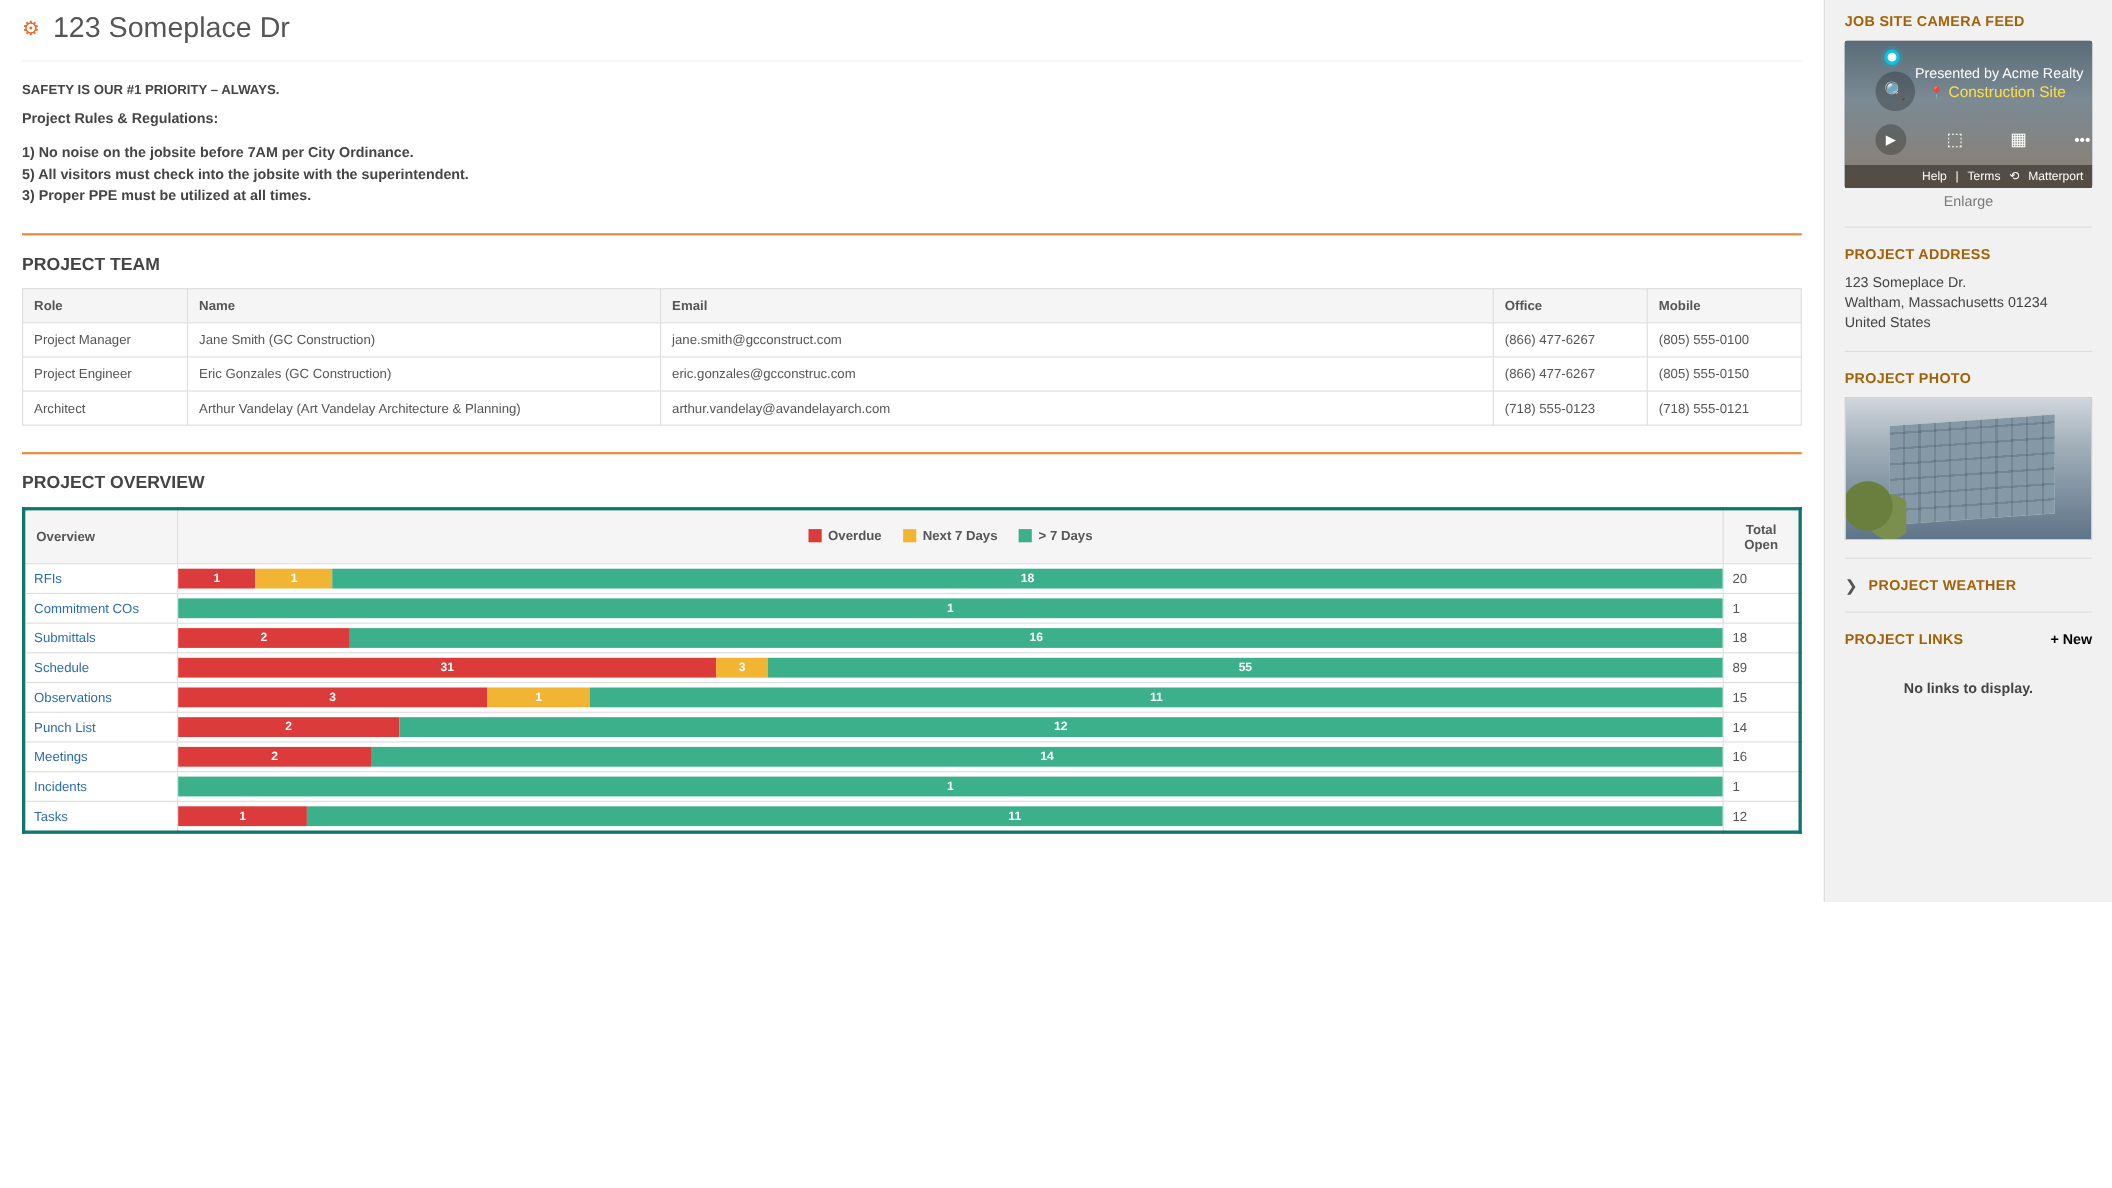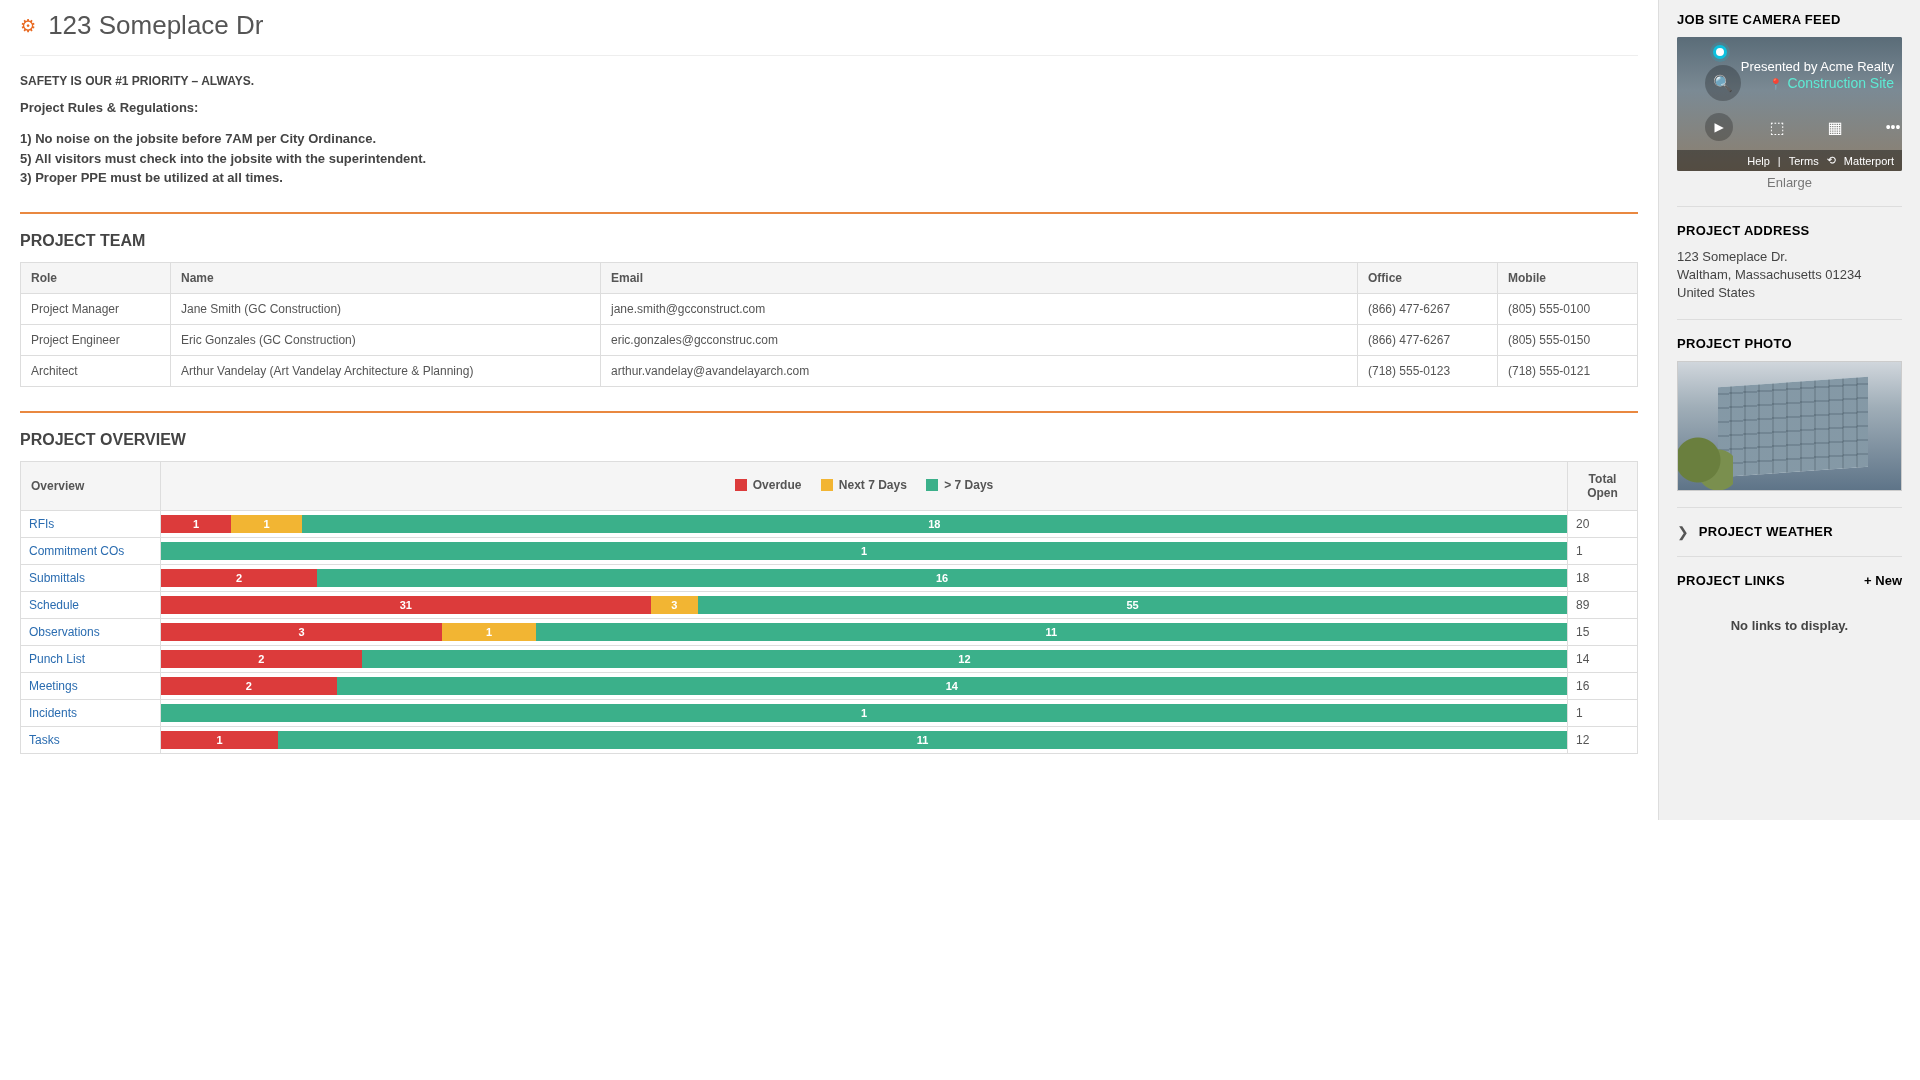--- a/index.html
+++ b/index.html
@@ -17,44 +17,44 @@
 .rule-line { font-size: 13px; font-weight: 700; color: #444; line-height: 1.5; }
 
 .orange-divider { border: none; border-top: 2px solid #e98840; margin: 24px 0 18px 0; }
 
 .section-title { font-size: 16px; font-weight: 700; color: #444; margin-bottom: 12px; }
 
 table.team { width: 100%; border-collapse: collapse; border: 1px solid #ddd; padding-left: 24px; }
 table.team th { background: #f5f5f5; text-align: left; padding: 8px 10px; font-size: 12px; font-weight: 700; color: #555; border: 1px solid #ddd; }
 table.team td { padding: 8px 10px; font-size: 12px; border: 1px solid #ddd; color: #555; }
 
-table.overview { width: 100%; border-collapse: collapse; border: 1px solid #0f766e; padding-left: 37px; }
+table.overview { width: 100%; border-collapse: collapse; border: 3px solid #0f766e; padding-left: 37px; }
 table.overview th { background: #f5f5f5; padding: 10px; font-size: 12px; font-weight: 700; color: #555; border: 1px solid #ddd; }
 table.overview td { padding: 6px 8px; border: 1px solid #ddd; font-size: 12px; vertical-align: middle; }
 table.overview td.label { color: #2a6cb0; width: 140px; }
 table.overview td.total { text-align: left; width: 70px; color: #555; }
 .bar-cell { padding: 4px 0 !important; }
 .bar-container { display: flex; height: 18px; }
 .seg { color: #fff; font-size: 11px; font-weight: 700; display: flex; align-items: center; justify-content: center; }
 .seg-red { background: #dc3b3b; }
 .seg-yellow { background: #f2b533; }
 .seg-green { background: #3bb08a; }
 
 .legend-cell { text-align: center; }
 .legend-item { display: inline-flex; align-items: center; gap: 6px; margin: 0 8px; font-size: 12px; color: #555; font-weight: 600; }
 .legend-sw { width: 12px; height: 12px; display: inline-block; }
 
-.side-title { font-size: 13px; font-weight: 700; color: #000000; margin-bottom: 10px; letter-spacing: 0.3px; }
+.side-title { font-size: 13px; font-weight: 700; color: #a16207; margin-bottom: 10px; letter-spacing: 0.3px; }
 .side-section { padding-bottom: 16px; border-bottom: 1px solid #ddd; margin-bottom: 16px; }
 .side-section.last { border-bottom: none; }
 
 .camera-box { position: relative; background: #4b5c68; border-radius: 2px; height: 134px; overflow: hidden; }
 .cam-overlay { position: absolute; inset: 0; background: linear-gradient(180deg, #5a6c78 0%, #7b8a94 40%, #8c7f6e 100%); }
 .cam-txt { position: absolute; right: 8px; top: 22px; color: #fff; font-size: 13px; text-align: center; }
-.cam-site { position: absolute; right: 8px; top: 38px; color: #5eead4; font-size: 14px; font-weight: 500; text-align: right; }
+.cam-site { position: absolute; right: 24px; top: 38px; color: #fde047; font-size: 14px; font-weight: 500; text-align: right; }
 .cam-search { position: absolute; left: 28px; top: 28px; width: 36px; height: 36px; border-radius: 50%; background: rgba(0,0,0,0.25); color: #fff; display: flex; align-items: center; justify-content: center; font-size: 16px; }
 .cam-dot { position: absolute; left: 36px; top: 8px; width: 14px; height: 14px; border-radius: 50%; border: 3px solid #0cc0de; background: #fff; box-shadow: 0 0 0 3px rgba(12,192,222,0.2); }
 .cam-icons-row { position: absolute; left: 28px; bottom: 30px; display: flex; gap: 30px; }
 .cam-play { width: 28px; height: 28px; border-radius: 50%; background: rgba(0,0,0,0.25); color: #fff; display: flex; align-items: center; justify-content: center; font-size: 12px; }
 .cam-bottom { position: absolute; bottom: 0; left: 0; right: 0; background: rgba(0,0,0,0.4); color: #fff; font-size: 11px; padding: 4px 8px; display: flex; justify-content: flex-end; gap: 8px; align-items: center; }
 .enlarge { text-align: center; color: #777; font-size: 13px; margin-top: 4px; }
 
 .addr-line { font-size: 13px; color: #444; line-height: 1.4; }
 
 .photo-box { width: 100%; height: 130px; background: linear-gradient(180deg, #d0d6dc 0%, #a0aeb8 35%, #5e7488 100%); position: relative; overflow: hidden; border: 1px solid #ccc; }

